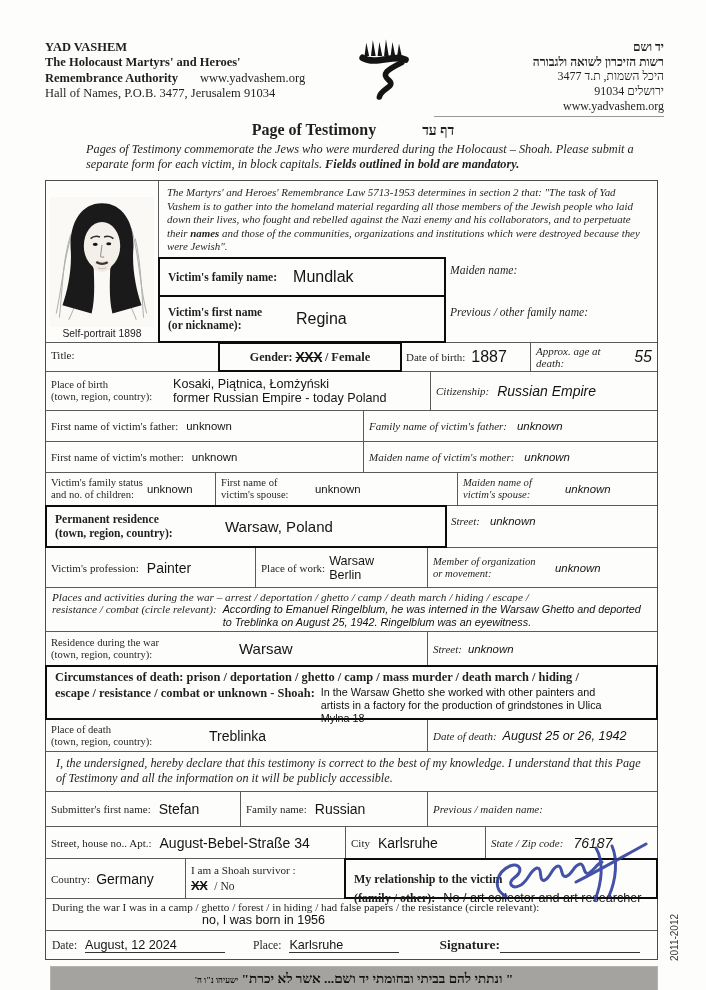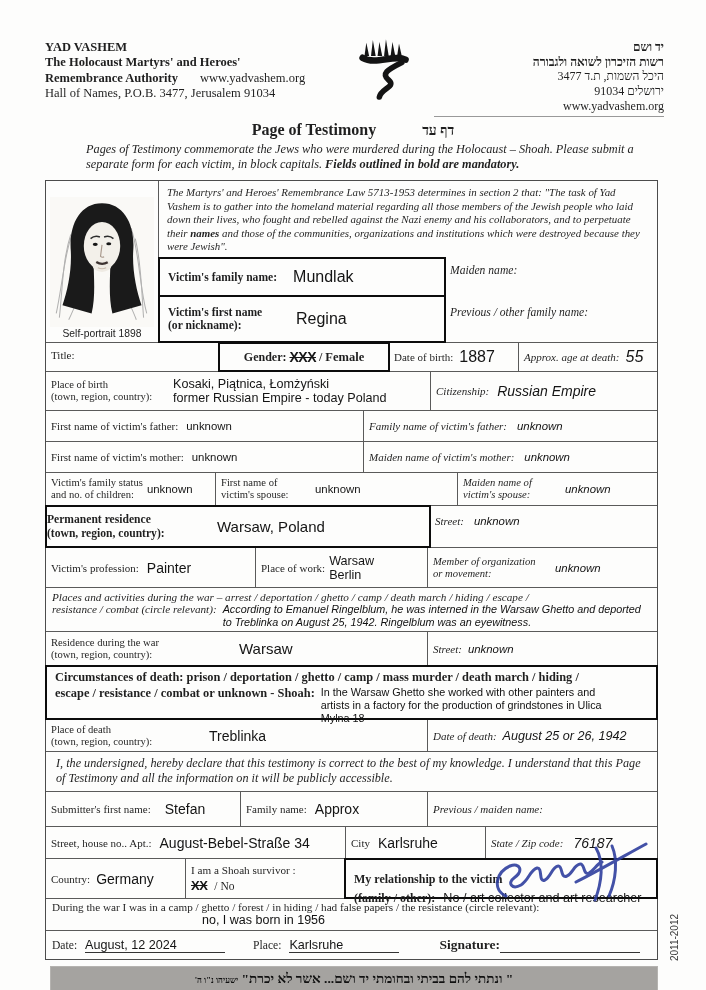--- a/index.html
+++ b/index.html
@@ -158,21 +158,21 @@
           </div>
         </div>
       </div>
     </div>
 
     <div class="row" style="height:29px">
       <div class="cell" style="width:173px">
         <span class="lbl">Title:</span>
         <span class="val v13"></span>
       </div>
-      <div class="boldbox fr" style="width:160px;padding:1px 4px;justify-content:center">
+      <div class="boldbox fr" style="width:160px;padding:1px 10px;justify-content:center">
         <span class="blbl" style="font-size:12px">Gender:</span>
         <span class="crossed" style="margin:0 3px">XXX</span>
         <span class="blbl" style="font-size:12px">/</span>
         <span class="blbl" style="font-size:12.5px;margin-left:3px">Female</span>
       </div>
       <div class="cell fr" style="width:130px">
         <span class="lbl">Date of birth:</span>
         <span class="val v16" style="margin-left:6px">1887</span>
       </div>
       <div class="cell fr" style="flex:1">
@@ -238,21 +238,21 @@
       <div class="cell fr" style="flex:1">
         <span style="width:96px">
           <span class="lbl2">Maiden name of</span>
           <span class="lbl2">victim's spouse:</span>
         </span>
         <span class="val v11" style="margin-left:6px">unknown</span>
       </div>
     </div>
 
     <div class="row" style="height:42px">
-      <div class="boldbox fr" style="width:382px;padding:2px 0">
+      <div class="boldbox fr" style="width:382px;padding:2px 8px">
         <span style="width:150px">
           <span class="blbl" style="display:block;line-height:1.2">Permanent residence</span>
           <span class="blbl" style="display:block;line-height:1.2">(town, region, country):</span>
         </span>
         <span class="val" style="font-size:15px;margin-left:20px">Warsaw, Poland</span>
       </div>
       <div class="cell" style="flex:1;padding-top:5px">
         <span class="lbl">Street:</span>
         <span class="val v11" style="margin-left:6px">unknown</span>
       </div>
@@ -327,25 +327,25 @@
       </div>
     </div>
 
     <div class="row" style="height:40px">
       <div class="decl" style="flex:1">I, the undersigned, hereby declare that this testimony is correct to the best of my knowledge. I understand that this Page of Testimony and all the information on it will be publicly accessible.</div>
     </div>
 
     <div class="row" style="height:35px">
       <div class="cell fr" style="width:195px">
         <span class="lbl">Submitter's first name:</span>
-        <span class="val v14" style="margin-left:14px">Stefan</span>
+        <span class="val v14" style="margin-left:8px">Stefan</span>
       </div>
       <div class="cell fr" style="width:187px">
         <span class="lbl">Family name:</span>
-        <span class="val v14" style="margin-left:8px">Approx</span>
+        <span class="val v14" style="margin-left:8px">Russian</span>
       </div>
       <div class="cell fr" style="flex:1">
         <span class="lbl">Previous / maiden name:</span>
         <span class="val v13"></span>
       </div>
     </div>
 
     <div class="row" style="height:32px">
       <div class="cell fr" style="width:300px">
         <span class="lbl">Street, house no.. Apt.:</span>

